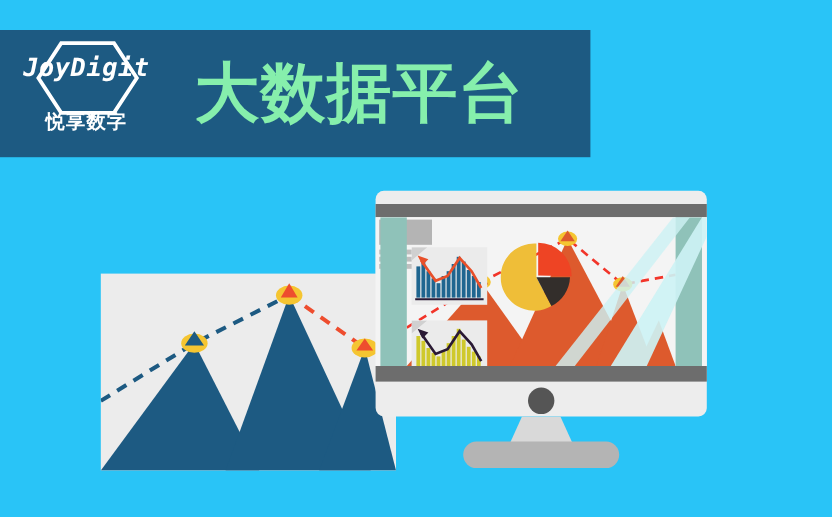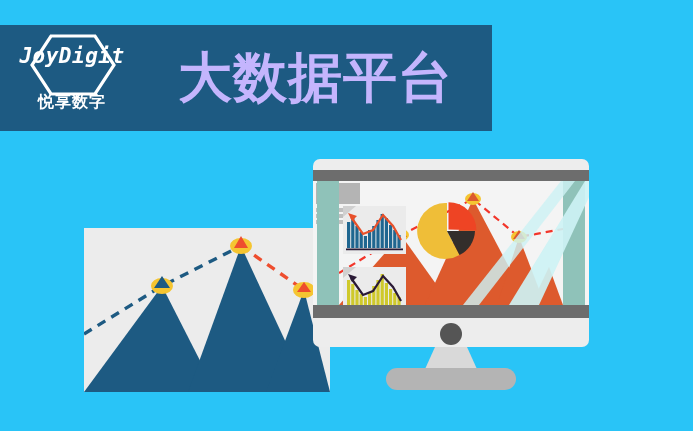--- a/index.html
+++ b/index.html
@@ -19,21 +19,20 @@
   
   #header-banner {
     position: absolute;
     left: 0;
     top: 25px;
     width: 492px;
     height: 106px;
     background: #1d5a82;
     display: flex;
     align-items: center;
-    gap: 28px;
   }
 
   
   #brand-logo {
     position: relative;
     width: 120px;
     height: 92px;
     margin-left: 12px;
     flex: none;
   }
@@ -67,25 +66,25 @@
     text-align: center;
     color: #ffffff;
     font-size: 16px;
     font-weight: bold;
     letter-spacing: 1px;
     line-height: 1;
     font-family: "DejaVu Sans", sans-serif;
   }
 
   #banner-title {
-    color: #c4b5fd;
+    color: #86efac;
     font-size: 54px;
     font-weight: bold;
     letter-spacing: 1px;
-    margin-left: 18px;
+    margin-left: 30px;
     line-height: 1;
     font-family: "DejaVu Sans", sans-serif;
     white-space: nowrap;
   }
 
   
   #left-panel {
     position: absolute;
     left: 84px;
     top: 228px;

